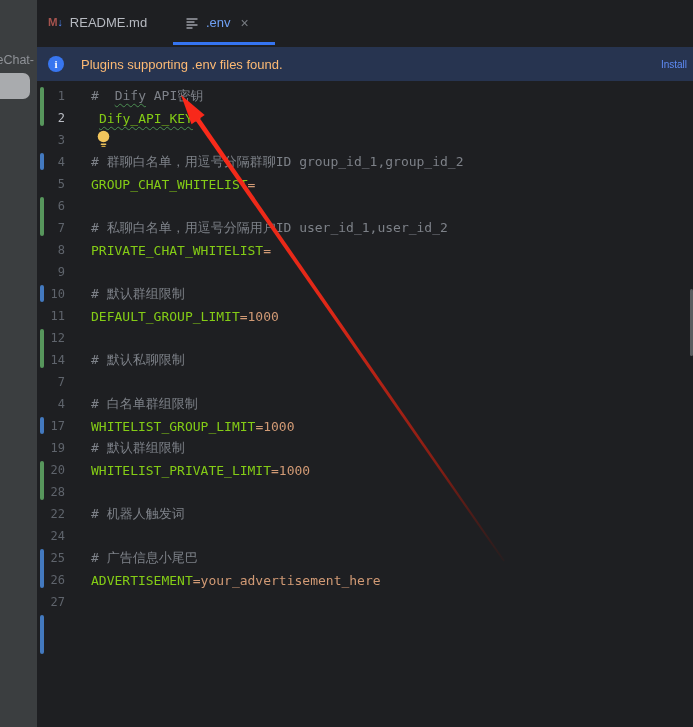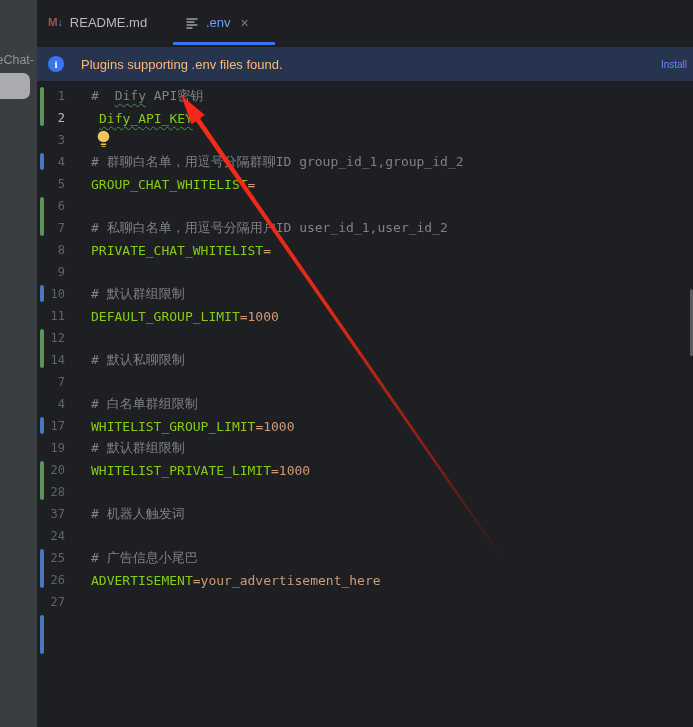--- a/index.html
+++ b/index.html
@@ -209,21 +209,21 @@
           </div>
           <div class="code-line">
             <span class="ln">20</span>
             <span class="src"><span class="key">WHITELIST_PRIVATE_LIMIT</span><span class="val">=1000</span></span>
           </div>
           <div class="code-line">
             <span class="ln">28</span>
             <span class="src"></span>
           </div>
           <div class="code-line">
-            <span class="ln">37</span>
+            <span class="ln">22</span>
             <span class="src comment"># 机器人触发词</span>
           </div>
           <div class="code-line">
             <span class="ln">24</span>
             <span class="src"></span>
           </div>
           <div class="code-line">
             <span class="ln">25</span>
             <span class="src comment"># 广告信息小尾巴</span>
           </div>

